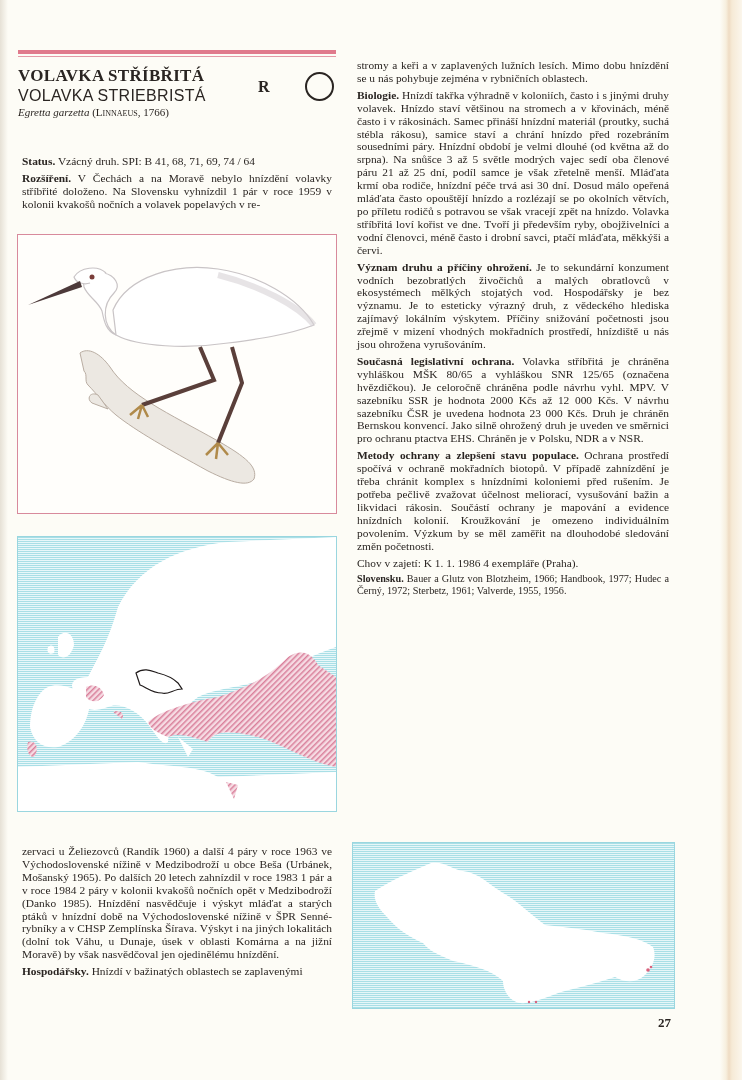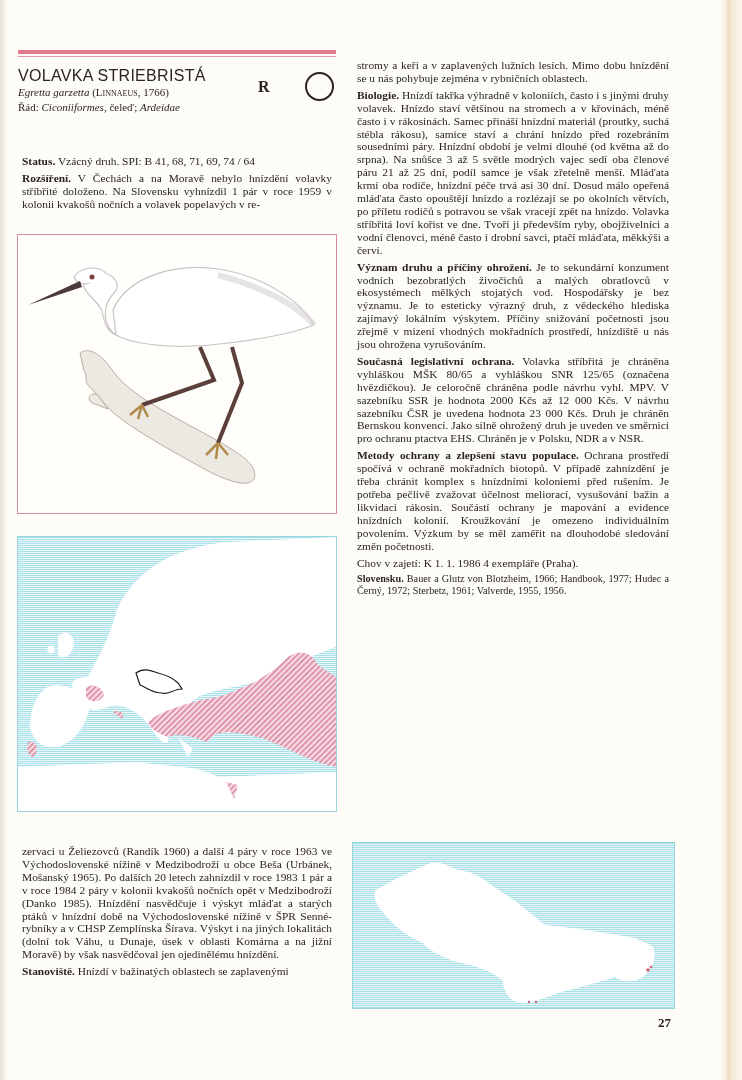--- a/index.html
+++ b/index.html
@@ -35,23 +35,23 @@
 </head>
 <body>
 
 <div class="spine"></div>
 <div class="edge"></div>
 
 <div class="header-rule"></div>
 <div class="header-rule2"></div>
 
 <div class="title-block">
+  <div class="title-cz">VOLAVKA STŘÍBŘITÁ</div>
   <div class="title-sk">VOLAVKA STRIEBRISTÁ</div>
   <div class="latin"><i>Egretta garzetta</i> (<span class="sc">Linnaeus</span><span>, 1766)</span></div>
-  <div class="order"><span>Řád: </span><i>Ciconiiformes</i><span>, čeleď; </span><i>Ardeidae</i></div>
 </div>
 <div class="category">R</div>
 <div class="circle-icon"></div>
 
 <div class="col left-top">
   <p><b>Status.</b><span> Vzácný druh. SPI: B 41, 68, 71, 69, 74 / 64</span></p>
   <p><b>Rozšíření.</b><span> V Čechách a na Moravě nebylo hnízdění volavky stříbřité doloženo. Na Slovensku vyhnízdil 1 pár v roce 1959 v kolonii kvakošů nočních a volavek popelavých v re-</span></p>
 </div>
 
 <div class="bird-frame">
@@ -94,21 +94,21 @@
     <path d="M130 185 C140 175 170 165 200 160 C230 150 250 140 270 120 C285 110 295 118 300 128 L318 140 L318 230 C290 225 260 205 240 200 C220 196 200 190 190 205 C175 200 160 195 150 200 C140 196 132 192 130 185 Z" fill="url(#hatch)"></path>
     <path d="M68 150 C76 146 84 150 86 158 C82 166 72 166 68 160 Z M10 205 C18 202 22 212 16 220 C10 220 8 212 10 205 Z M95 175 C100 172 108 176 104 182 Z" fill="url(#hatch)"></path>
     <path d="M208 245 L216 262 L220 248 Z" fill="url(#hatch)"></path>
 
     <path d="M118 136 C126 130 134 134 140 136 C148 138 156 142 160 146 L164 152 C156 152 150 158 144 156 C134 156 128 150 122 148 Z" fill="#ffffff" stroke="#1f1a1a" stroke-width="1.2"></path>
   </svg>
 </div>
 
 <div class="col left-bottom">
   <p>zervaci u Želiezovců (Randík 1960) a další 4 páry v roce 1963 ve Východoslovenské nížině v Medzibodroží u obce Beša (Urbánek, Mošanský 1965). Po dalších 20 letech zahnízdil v roce 1983 1 pár a v roce 1984 2 páry v kolonii kvakošů nočních opět v Medzibodroží (Danko 1985). Hnízdění nasvědčuje i výskyt mláďat a starých ptáků v hnízdní době na Východoslovenské nížině v ŠPR Senné-rybníky a v CHSP Zemplínska Šírava. Výskyt i na jiných lokalitách (dolní tok Váhu, u Dunaje, úsek v oblasti Komárna a na jižní Moravě) by však nasvědčoval jen ojedinělému hnízdění.</p>
-  <p><b>Stanoviště.</b><span> Hnízdí v bažinatých oblastech se zaplavenými</span></p>
+  <p><b>Hospodářsky.</b><span> Hnízdí v bažinatých oblastech se zaplavenými</span></p>
 </div>
 
 <div class="col right-col">
   <p>stromy a keři a v zaplavených lužních lesích. Mimo dobu hnízdění se u nás pohybuje zejména v rybničních oblastech.</p>
   <p><b>Biologie.</b><span> Hnízdí takřka výhradně v koloniích, často i s jinými druhy volavek. Hnízdo staví většinou na stromech a v křovinách, méně často i v rákosinách. Samec přináší hnízdní materiál (proutky, suchá stébla rákosu), samice staví a chrání hnízdo před rozebráním sousedními páry. Hnízdní období je velmi dlouhé (od května až do srpna). Na snůšce 3 až 5 světle modrých vajec sedí oba členové páru 21 až 25 dní, podíl samce je však zřetelně menší. Mláďata krmí oba rodiče, hnízdní péče trvá asi 30 dní. Dosud málo opeřená mláďata často opouštějí hnízdo a rozlézají se po okolních větvích, po příletu rodičů s potravou se však vracejí zpět na hnízdo. Volavka stříbřitá loví kořist ve dne. Tvoří ji především ryby, obojživelníci a vodní členovci, méně často i drobní savci, ptačí mláďata, měkkýši a červi.</span></p>
   <p><b>Význam druhu a příčiny ohrožení.</b><span> Je to sekundární konzument vodních bezobratlých živočichů a malých obratlovců v ekosystémech mělkých stojatých vod. Hospodářsky je bez významu. Je to esteticky výrazný druh, z vědeckého hlediska zajímavý lokálním výskytem. Příčiny snižování početnosti jsou zřejmě v mizení vhodných mokřadních prostředí, hnízdiště u nás jsou ohrožena vyrušováním.</span></p>
   <p><b>Současná legislativní ochrana.</b><span> Volavka stříbřitá je chráněna vyhláškou MŠK 80/65 a vyhláškou SNR 125/65 (označena hvězdičkou). Je celoročně chráněna podle návrhu vyhl. MPV. V sazebníku SSR je hodnota 2000 Kčs až 12 000 Kčs. V návrhu sazebníku ČSR je uvedena hodnota 23 000 Kčs. Druh je chráněn Bernskou konvencí. Jako silně ohrožený druh je uveden ve směrnici pro ochranu ptactva EHS. Chráněn je v Polsku, NDR a v NSR.</span></p>
   <p><b>Metody ochrany a zlepšení stavu populace.</b><span> Ochrana prostředí spočívá v ochraně mokřadních biotopů. V případě zahnízdění je třeba chránit komplex s hnízdními koloniemi před rušením. Je potřeba pečlivě zvažovat účelnost meliorací, vysušování bažin a likvidaci rákosin. Součástí ochrany je mapování a evidence hnízdních kolonií. Kroužkování je omezeno individuálním povolením. Výzkum by se měl zaměřit na dlouhodobé sledování změn početnosti.</span></p>
   <p>Chov v zajetí: K 1. 1. 1986 4 exempláře (Praha).</p>
   <p class="lit"><b>Slovensku.</b><span> Bauer a Glutz von Blotzheim, 1966; Handbook, 1977; Hudec a Černý, 1972; Sterbetz, 1961; Valverde, 1955, 1956.</span></p>

